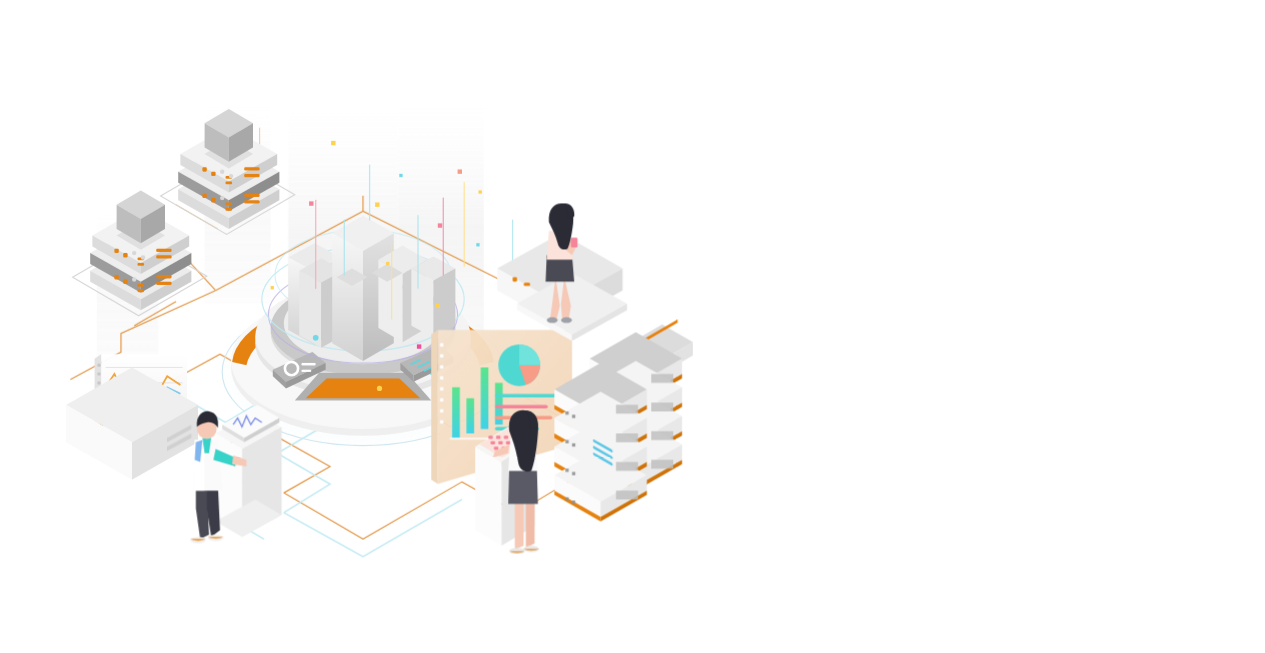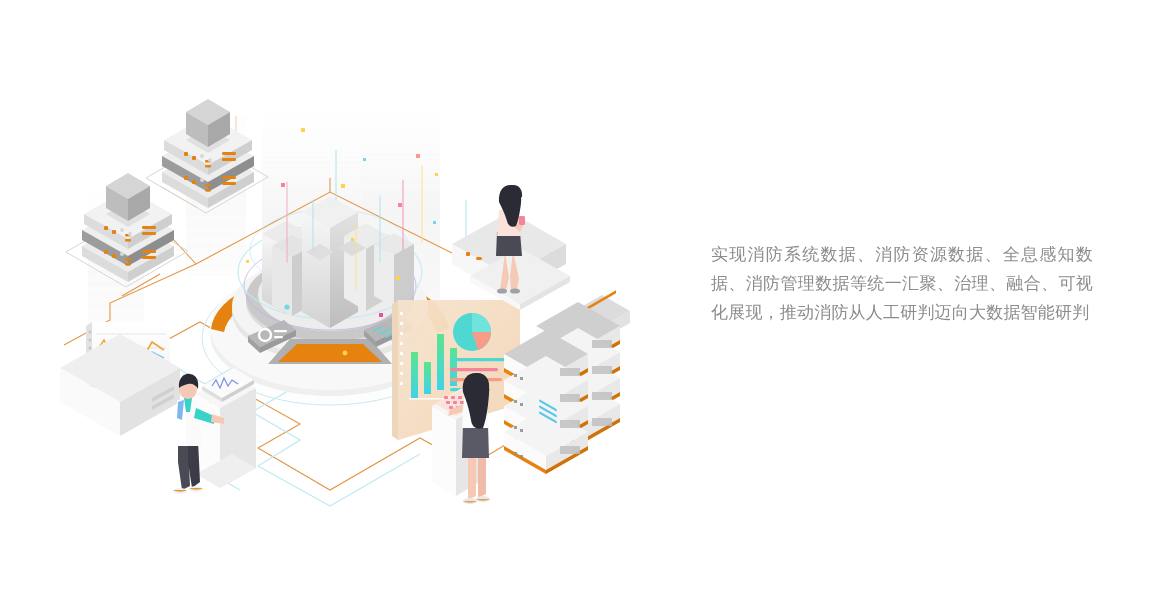--- a/index.html
+++ b/index.html
@@ -566,17 +566,14 @@
           <circle cx="473" cy="390" r="9" fill="#F6C9B6"></circle>
 
           <path d="M463 392 C461 378 469 372 477 373 C487 374 490 383 489 394 C488 408 486 420 483 428 C478 430 472 428 471 420 C469 408 466 400 463 392 Z" fill="#2B2B36"></path>
           <path d="M477 373 C486 373 490 380 489 389 L482 389 C482 382 480 376 477 373 Z" fill="#2B2B36"></path>
         </g>
       </g>
 
     </svg>
   </div>
 
-  <div class="copy">
-    <p style="color: rgb(140, 140, 140);">实现消防系统数据、消防资源数据、全息感知数据、消防管理数据等统一汇聚、治理、融合、可视化展现，推动消防从人工研判迈向大数据智能研判</p>
-  </div>
 
 </div>
 
 </body></html>

